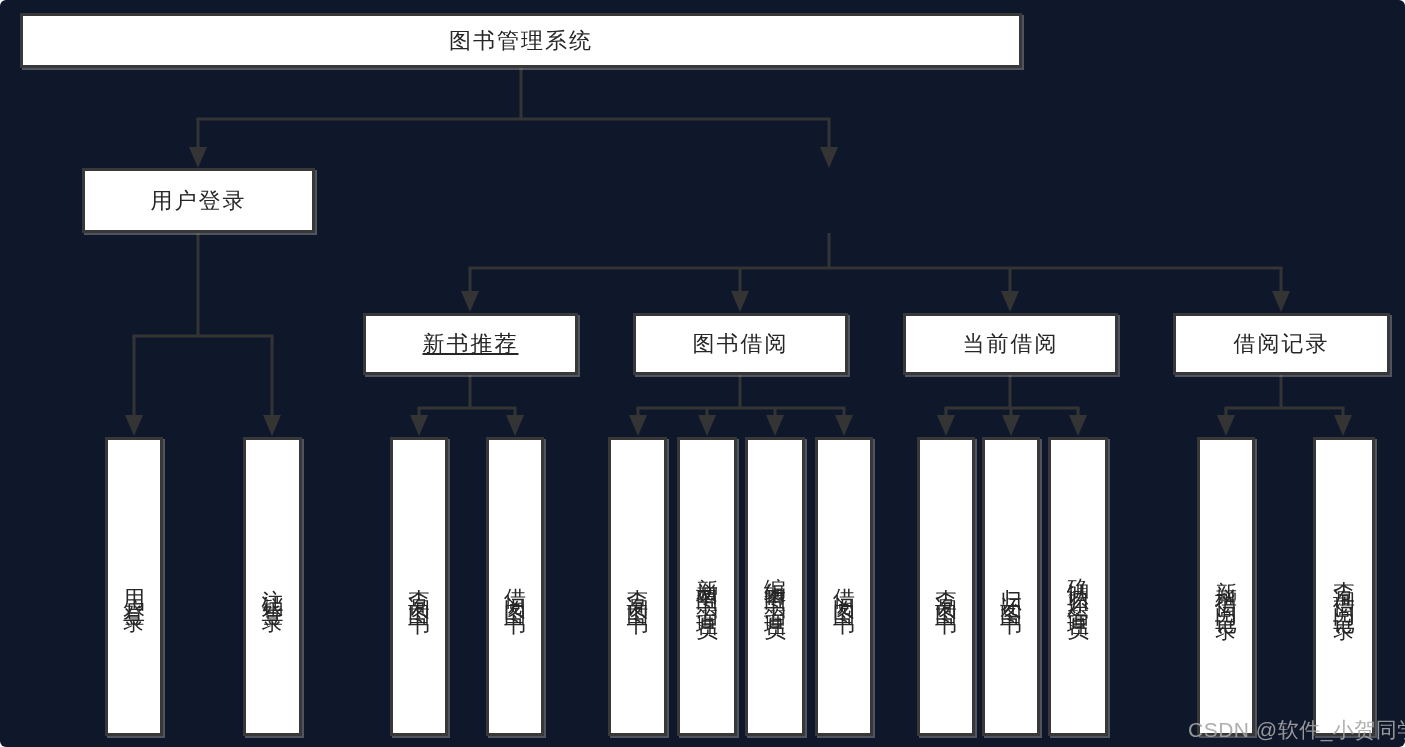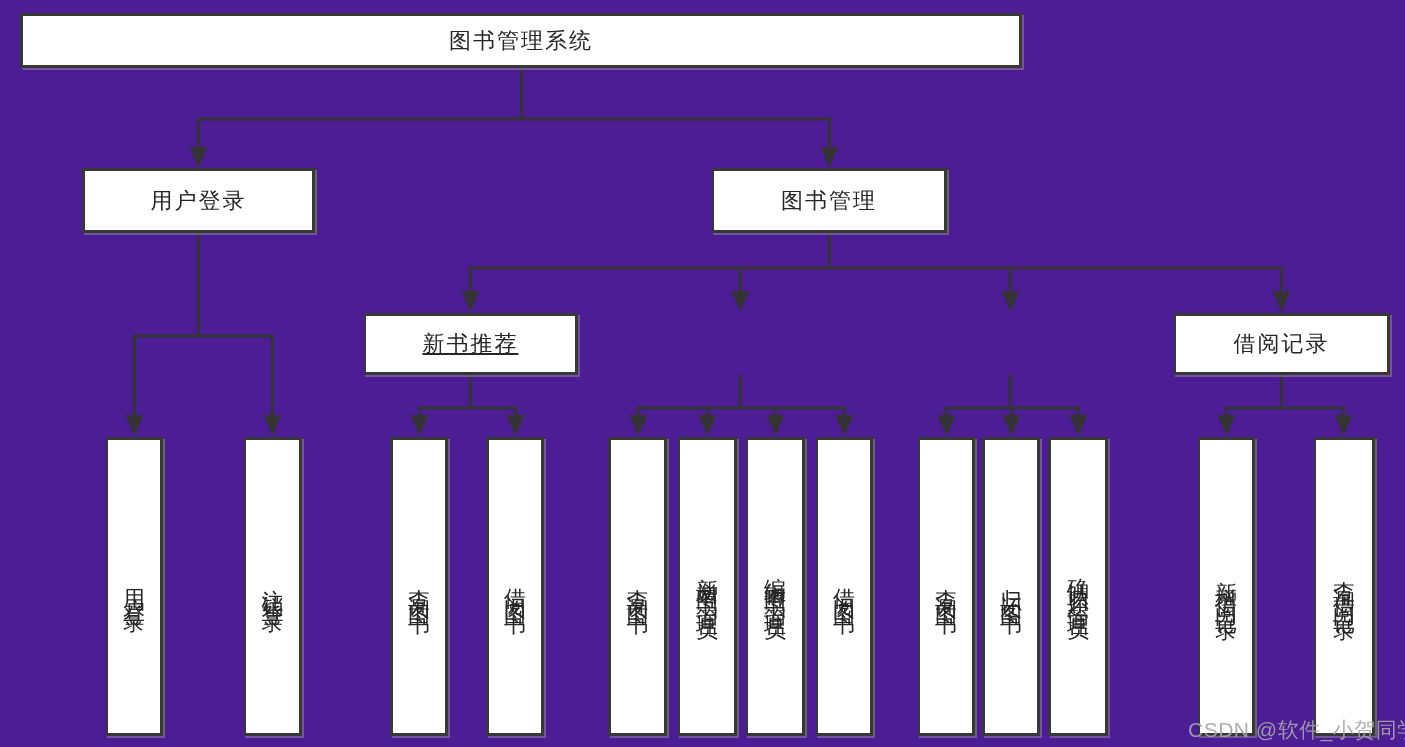--- a/index.html
+++ b/index.html
@@ -7,22 +7,23 @@
     padding: 0;
     background: #ffffff;
     font-family: "Liberation Sans", "DejaVu Sans", sans-serif;
   }
   * { box-sizing: border-box; }
 
   .stage {
     position: relative;
     width: 1405px;
     height: 747px;
-    background: #4c1d95;
+    background: #0f172a;
     overflow: hidden;
+    border-radius: 6px;
   }
 
   .connectors {
     position: absolute;
     left: 0; top: 0;
     width: 1405px;
     height: 747px;
     z-index: 1;
   }
   .connectors line { stroke: #343434; stroke-width: 3; }
@@ -170,27 +171,30 @@
     </g>
   </svg>
 
   <div class="node-h" id="n-root">
     <span>图书管理系统</span>
   </div>
 
   <div class="node-h" id="n-login">
     <span>用户登录</span>
   </div>
-  <div class="node-h" id="n-mgmt">
-    <span>图书管理</span>
-  </div>
 
   <div class="node-h lv3" id="n-rec">
     <span>新书推荐</span>
   </div>
+  <div class="node-h lv3" id="n-bor">
+    <span>图书借阅</span>
+  </div>
+  <div class="node-h lv3" id="n-cur">
+    <span>当前借阅</span>
+  </div>
   <div class="node-h lv3" id="n-his">
     <span>借阅记录</span>
   </div>
 
   <div class="node-v leaf" id="f-ulogin">
     <span>用户登录</span>
   </div>
   <div class="node-v leaf" id="f-ulogout">
     <span>注销登录</span>
   </div>

